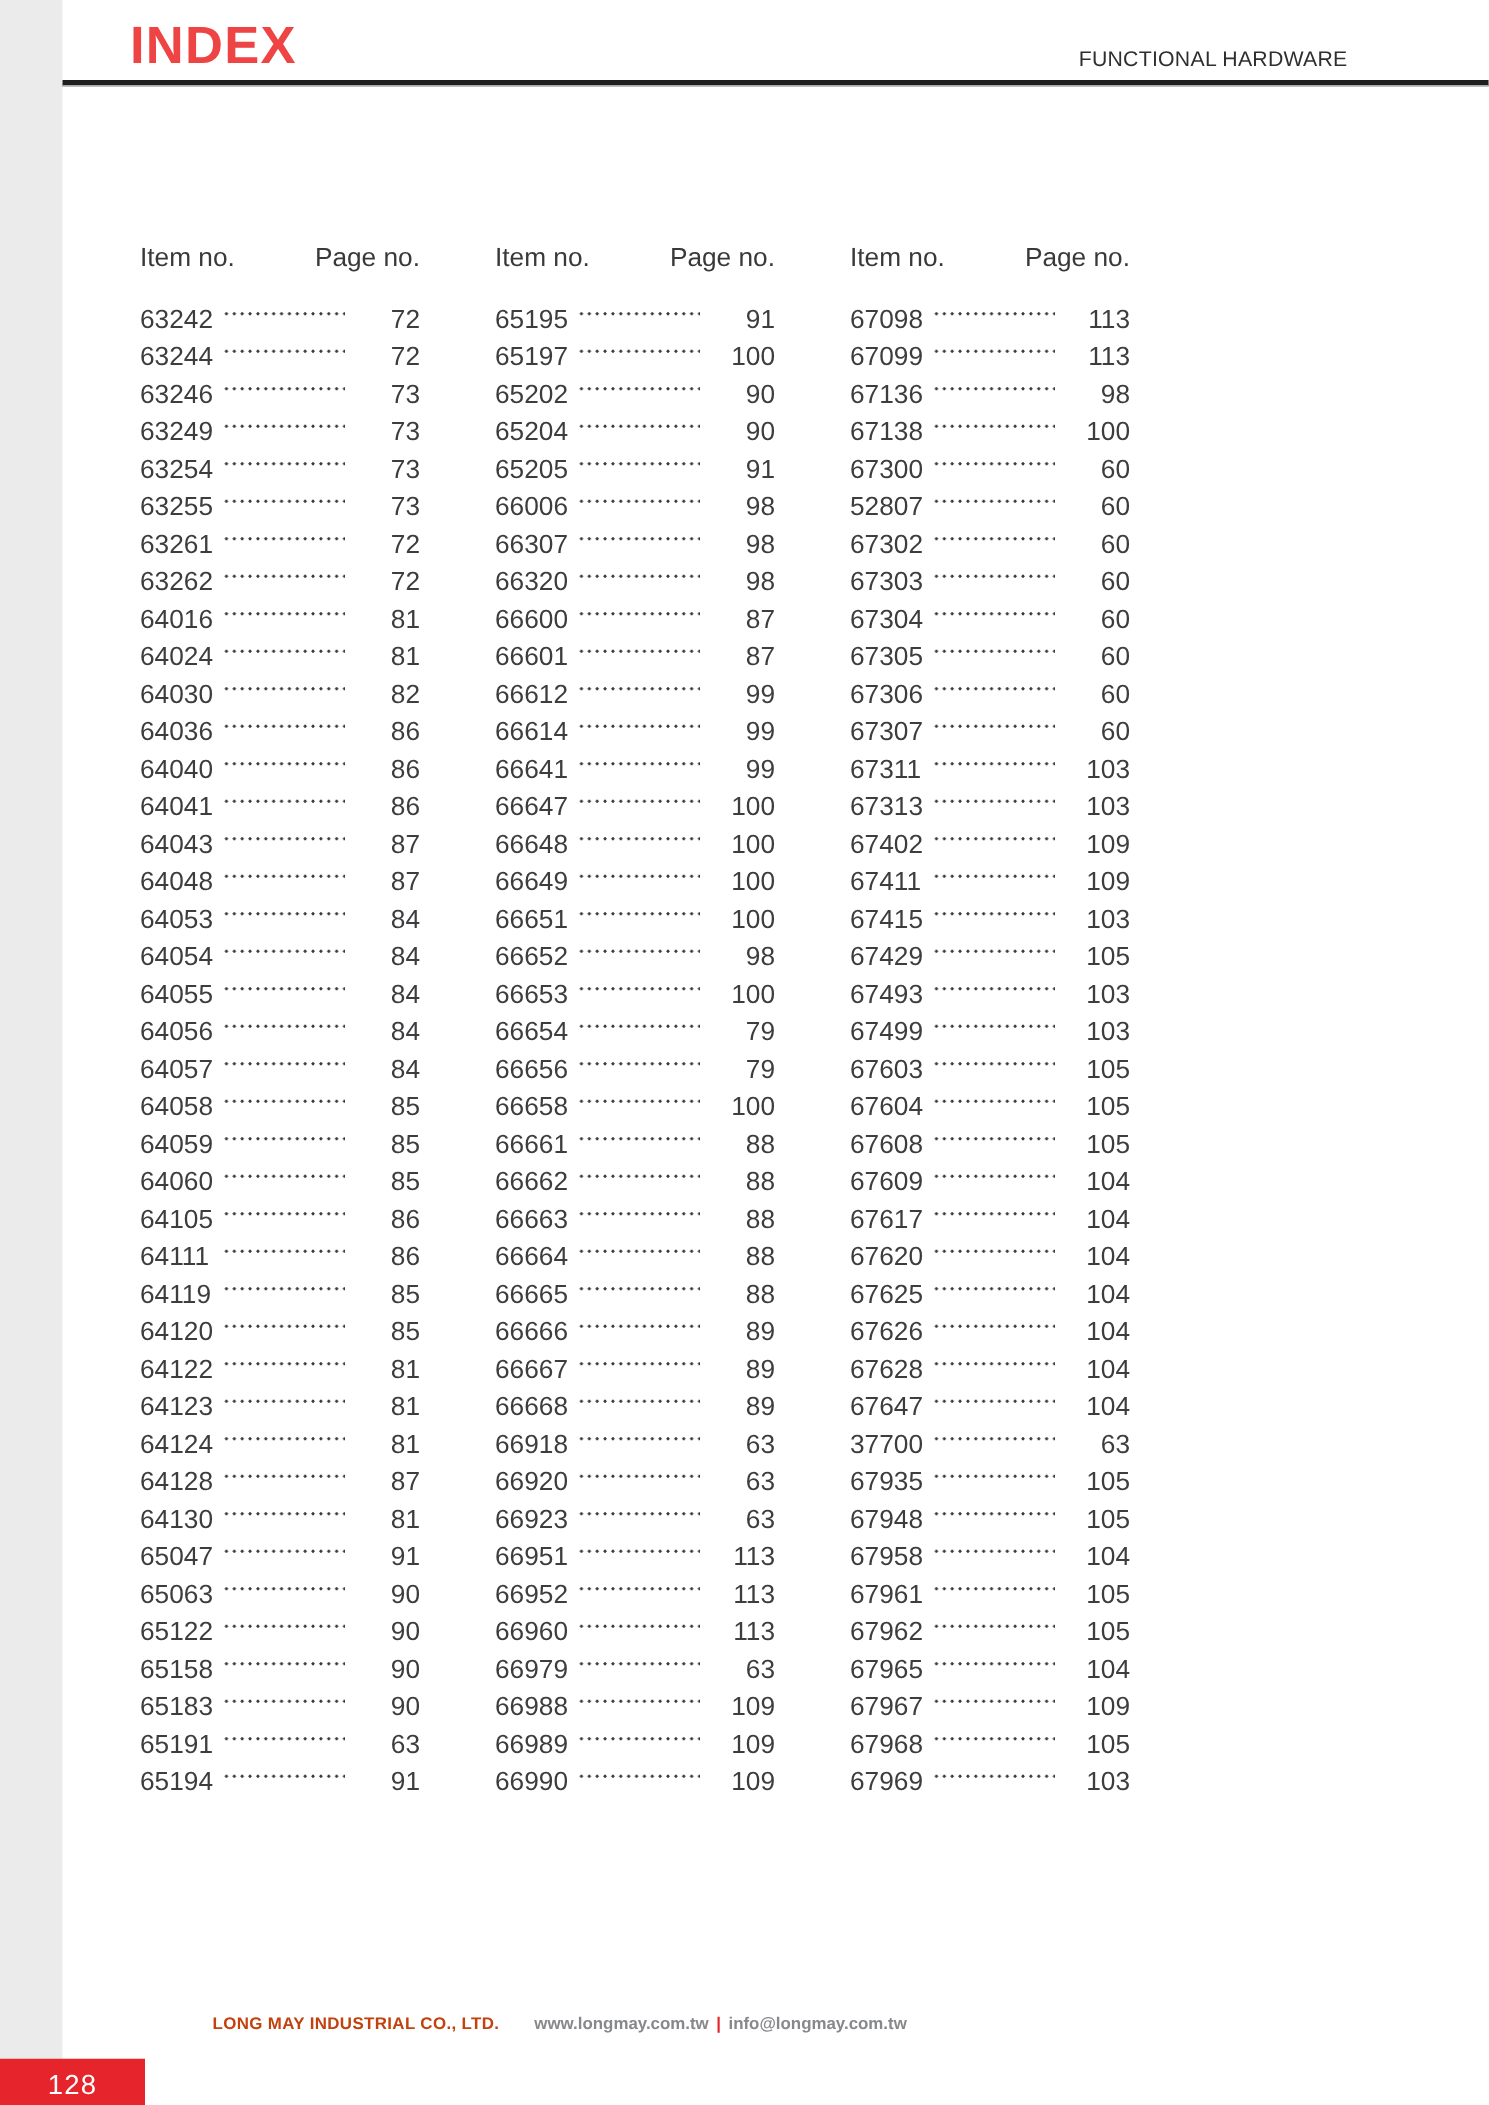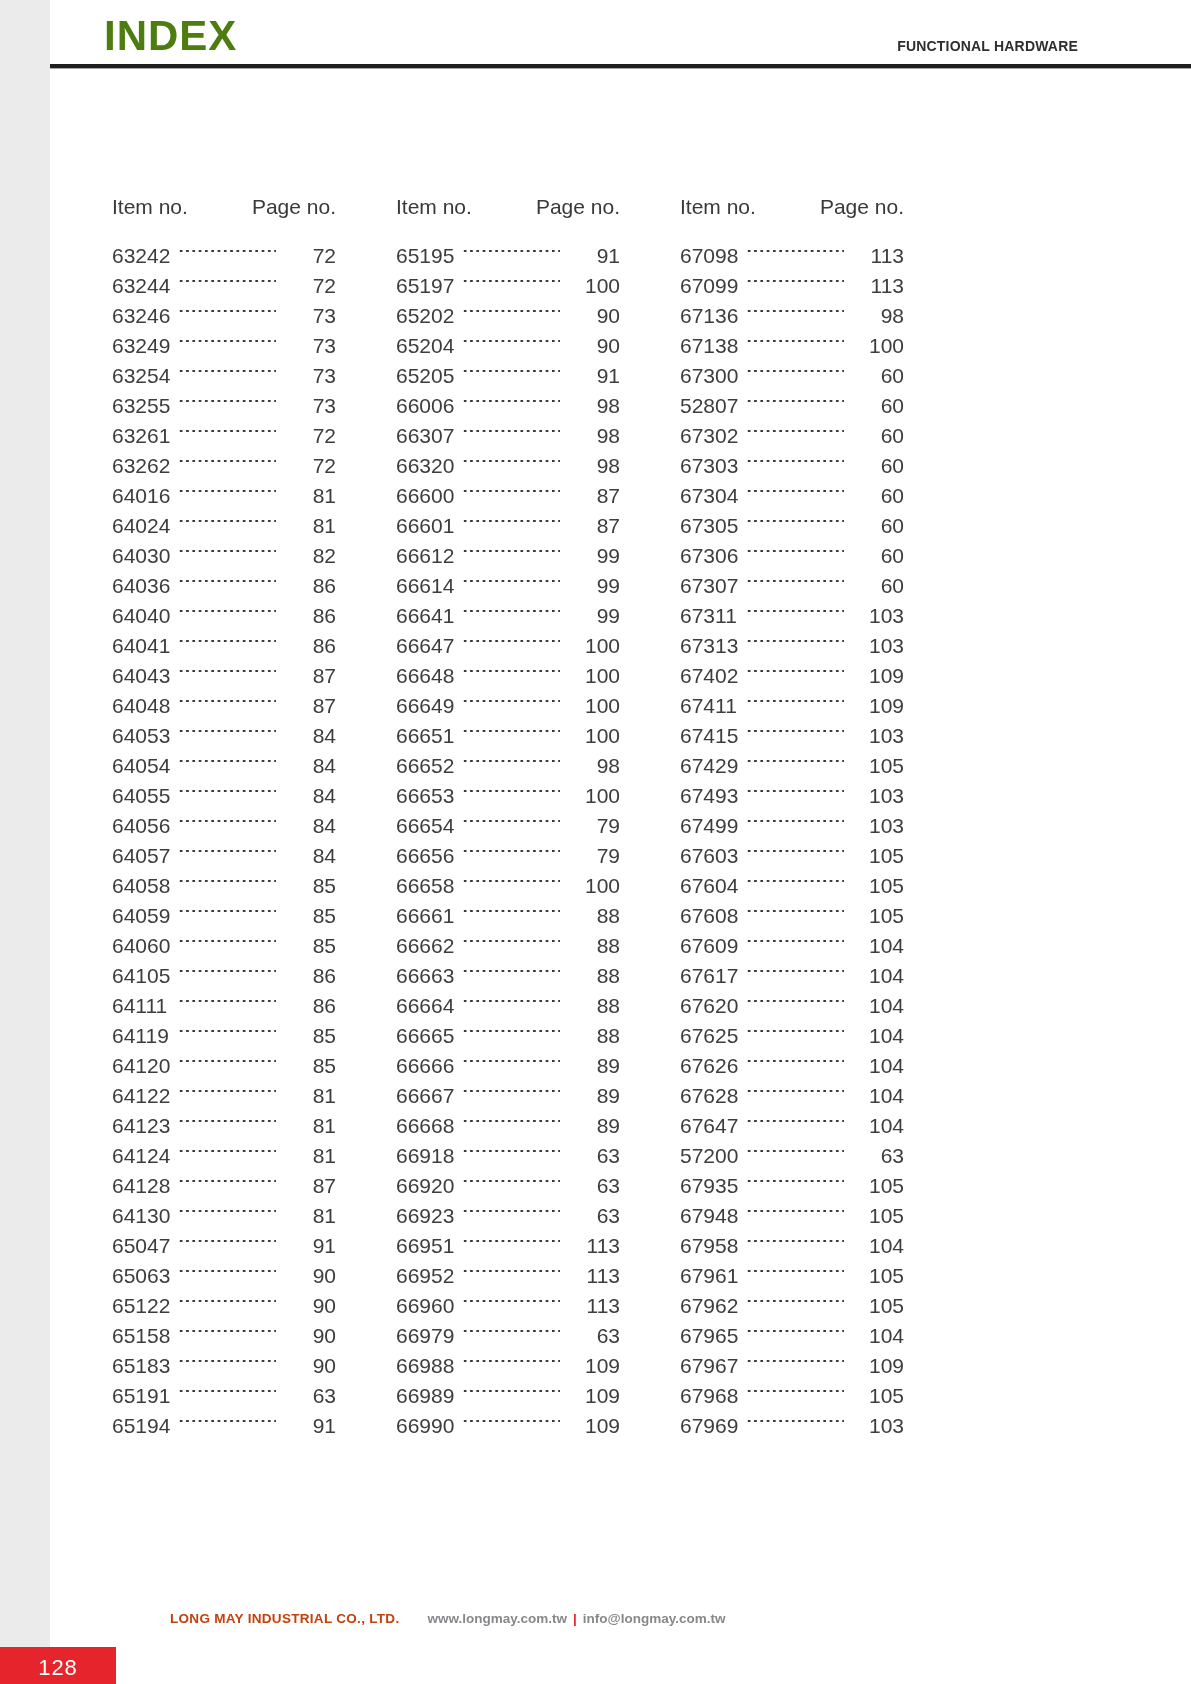--- a/index.html
+++ b/index.html
@@ -11,25 +11,25 @@
     color:#3d3d3f;
     overflow:hidden;
   }
   .sidebar-strip{
     position:absolute;left:0;top:0;width:50px;height:1684px;
     background:#ebebeb;
   }
   .page-title{
     position:absolute;left:104px;top:12px;margin:0;
     font-size:42px;font-weight:bold;letter-spacing:1px;
-    color:#4d7c0f;
+    color:#ef4444;
   }
   .section-label{
     position:absolute;right:113px;top:38px;
-    font-size:14px;font-weight:bold;letter-spacing:0.2px;
+    font-size:17px;font-weight:normal;letter-spacing:0.2px;
     color:#2e2e30;
   }
   .header-rule{
     position:absolute;left:50px;right:0;top:64px;height:4px;
     background:#1e1e1e;border-bottom:1px solid #a9a9a9;
   }
   .index-columns{
     position:absolute;left:112px;top:195px;
     display:flex;gap:60px;
   }
@@ -641,21 +641,21 @@
           <span class="item">67628</span>
           <span class="leader"></span>
           <span class="page">104</span>
         </div>
         <div class="row">
           <span class="item">67647</span>
           <span class="leader"></span>
           <span class="page">104</span>
         </div>
         <div class="row">
-          <span class="item">57200</span>
+          <span class="item">37700</span>
           <span class="leader"></span>
           <span class="page">63</span>
         </div>
         <div class="row">
           <span class="item">67935</span>
           <span class="leader"></span>
           <span class="page">105</span>
         </div>
         <div class="row">
           <span class="item">67948</span>

